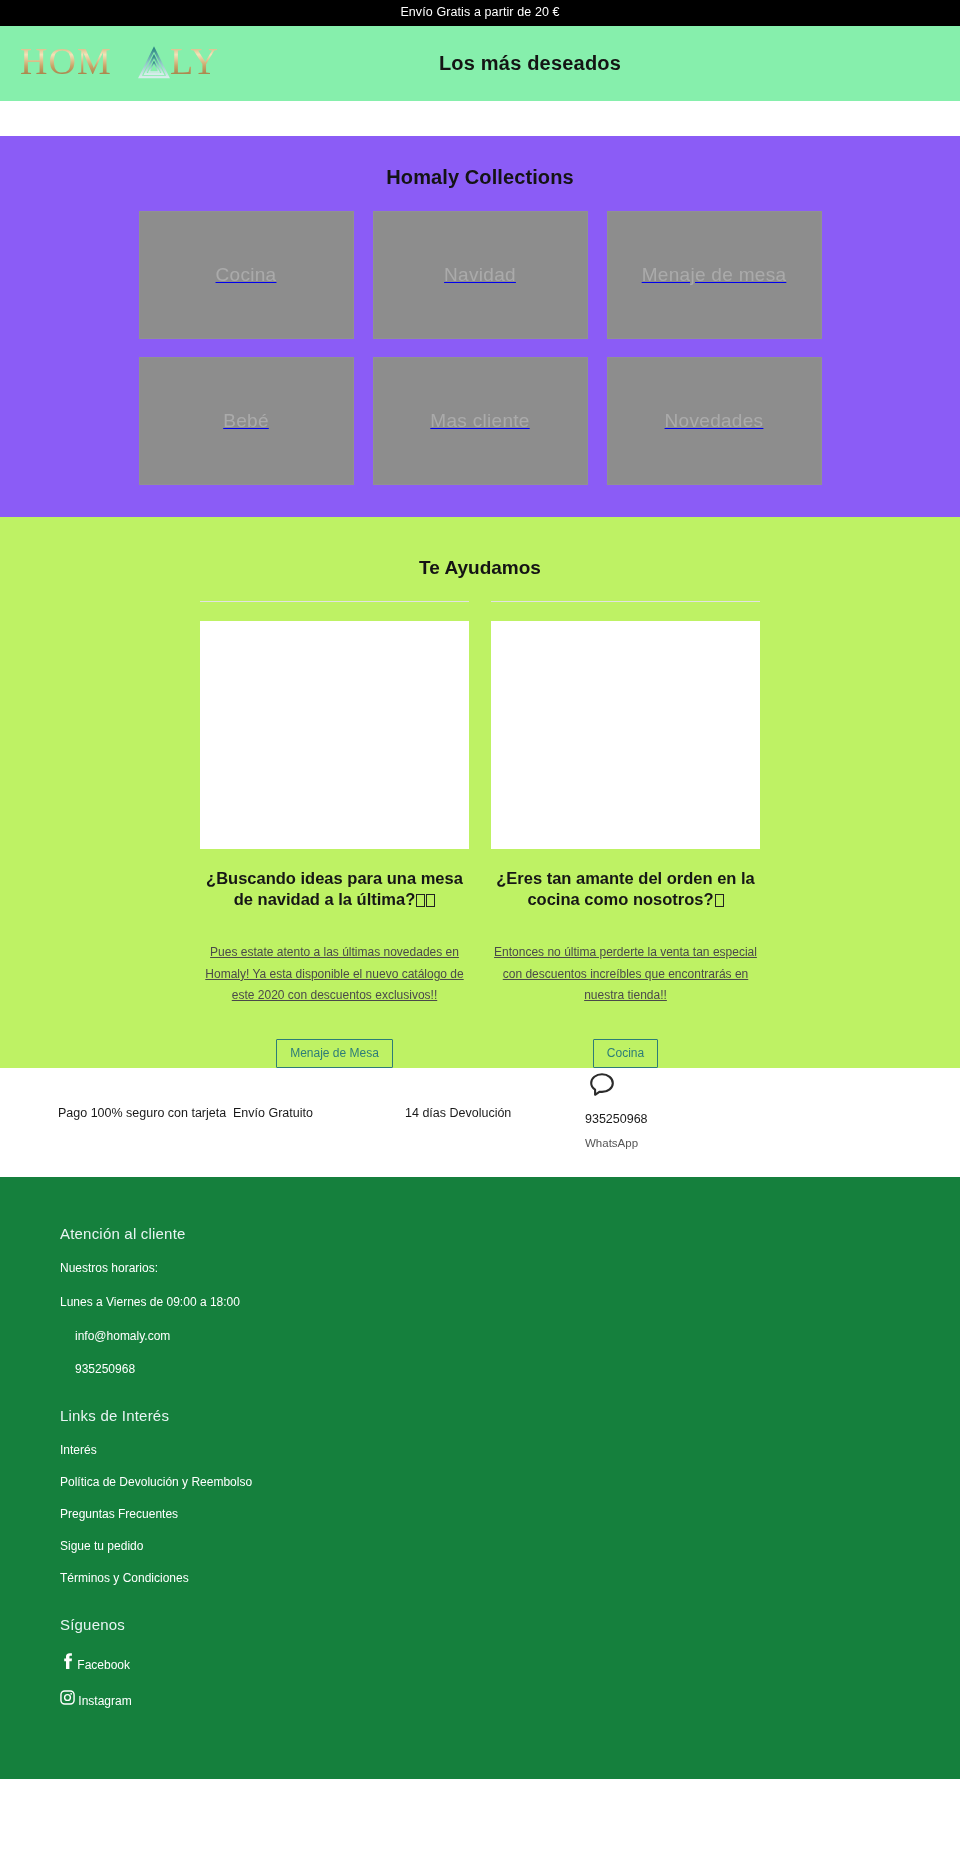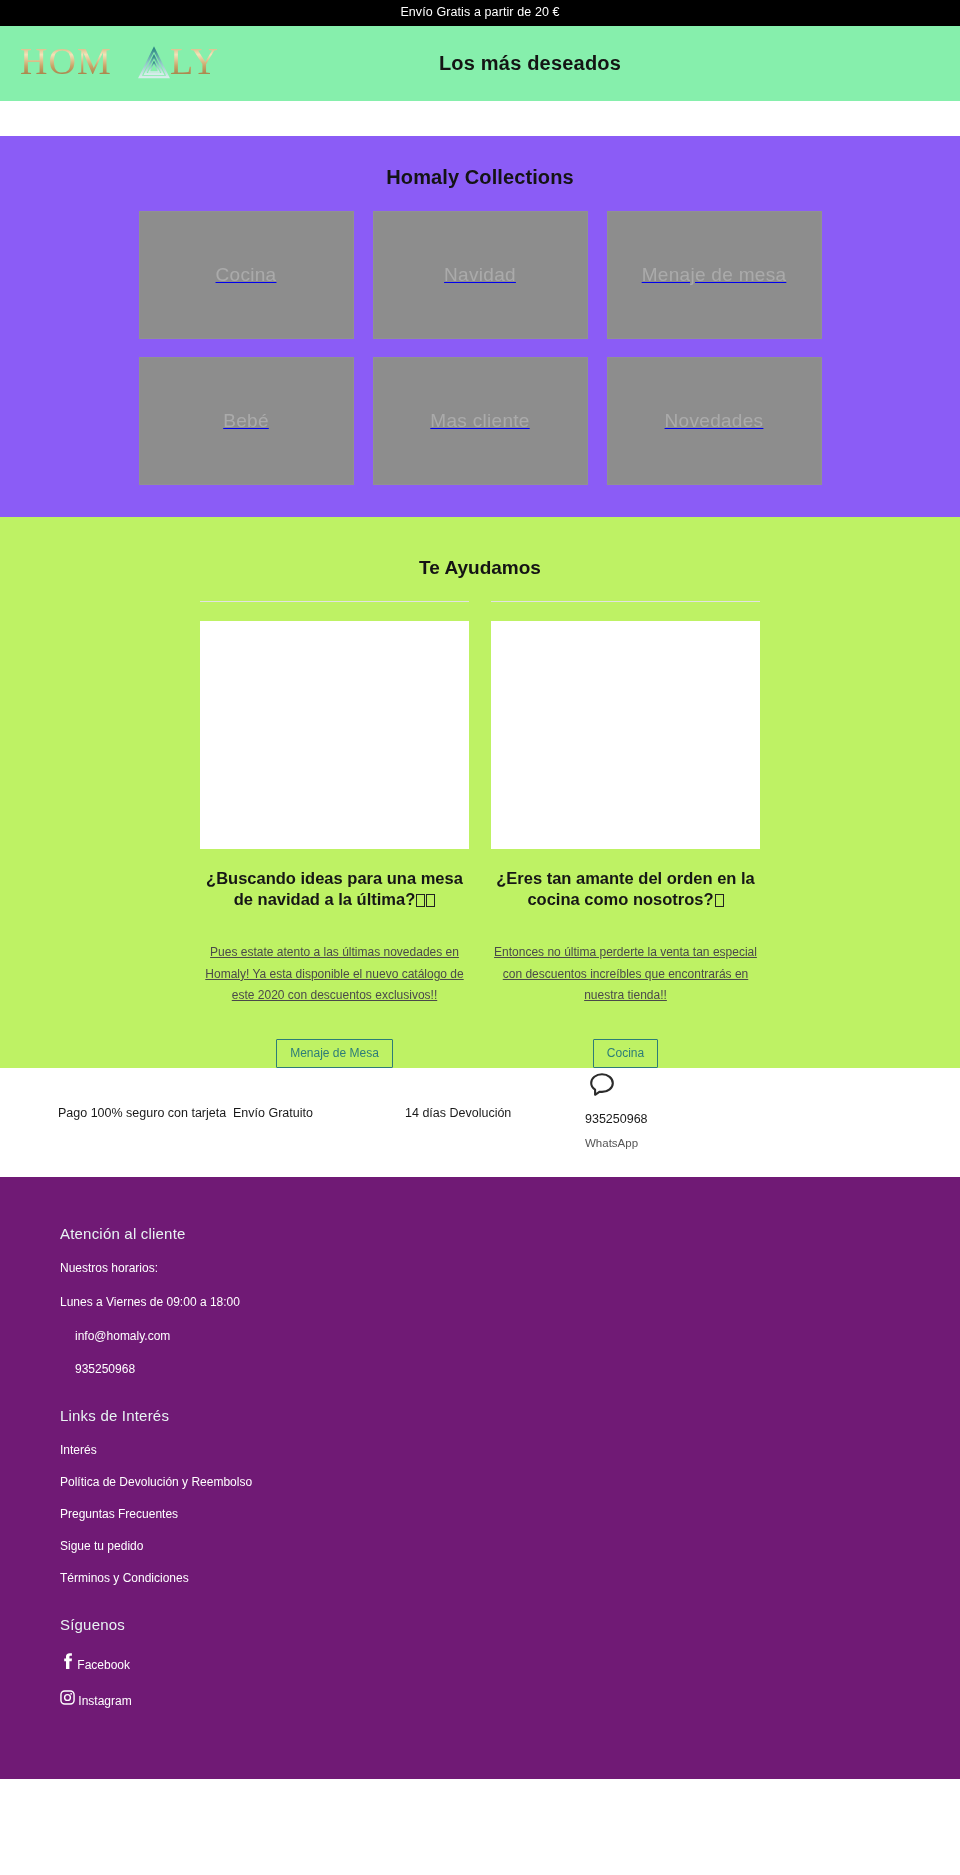--- a/index.html
+++ b/index.html
@@ -187,21 +187,21 @@
     flex-direction: column;
     align-items: flex-start;
     margin-top: -34px;
   }
   .wa-icon { margin-bottom: 4px; margin-left: 2px; }
   .wa-number { font-size: 12.5px; color: #1a1a1a; margin-bottom: 7px; }
   .wa-label { font-size: 11.5px; color: #555; }
 
   
   .footer {
-    background: #701a75;
+    background: #15803d;
     color: #ffffff;
     padding: 48px 0 40px 60px;
   }
   .footer h3 {
     font-size: 15px;
     font-weight: 400;
     color: #e8f4f3;
     margin-bottom: 20px;
     letter-spacing: .2px;
   }

